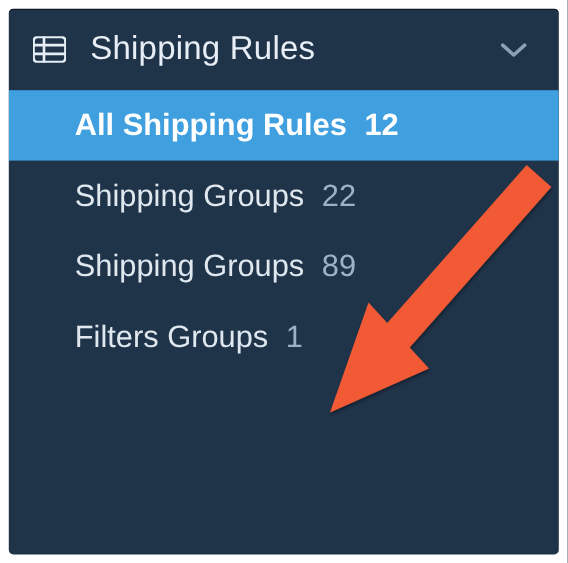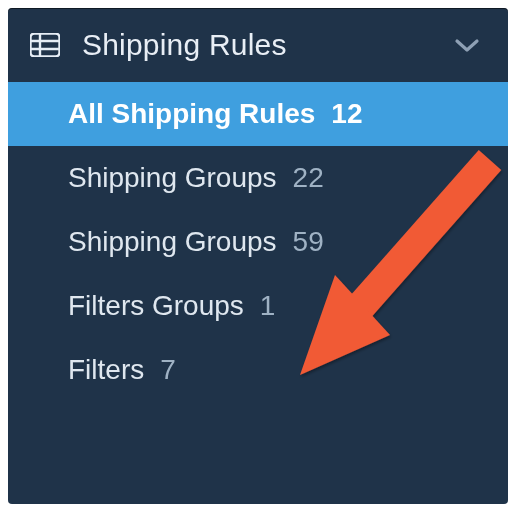--- a/index.html
+++ b/index.html
@@ -112,29 +112,25 @@
     <li class="menu-item active">
       <span>All Shipping Rules</span>
       <span class="count">12</span>
     </li>
     <li class="menu-item">
       <span>Shipping Groups</span>
       <span class="count">22</span>
     </li>
     <li class="menu-item">
       <span>Shipping Groups</span>
-      <span class="count">59</span>
+      <span class="count">89</span>
     </li>
     <li class="menu-item">
       <span>Filters Groups</span>
       <span class="count">1</span>
-    </li>
-    <li class="menu-item">
-      <span>Filters</span>
-      <span class="count">7</span>
     </li>
   </ul>
 
 </div>
 
 <svg class="arrow-overlay" viewBox="0 0 230 260">
   <defs>
     <filter id="shadow" x="-20%" y="-20%" width="140%" height="140%">
       <feDropShadow dx="1" dy="2" stdDeviation="1.5" flood-color="#000" flood-opacity="0.35"></feDropShadow>
     </filter>

